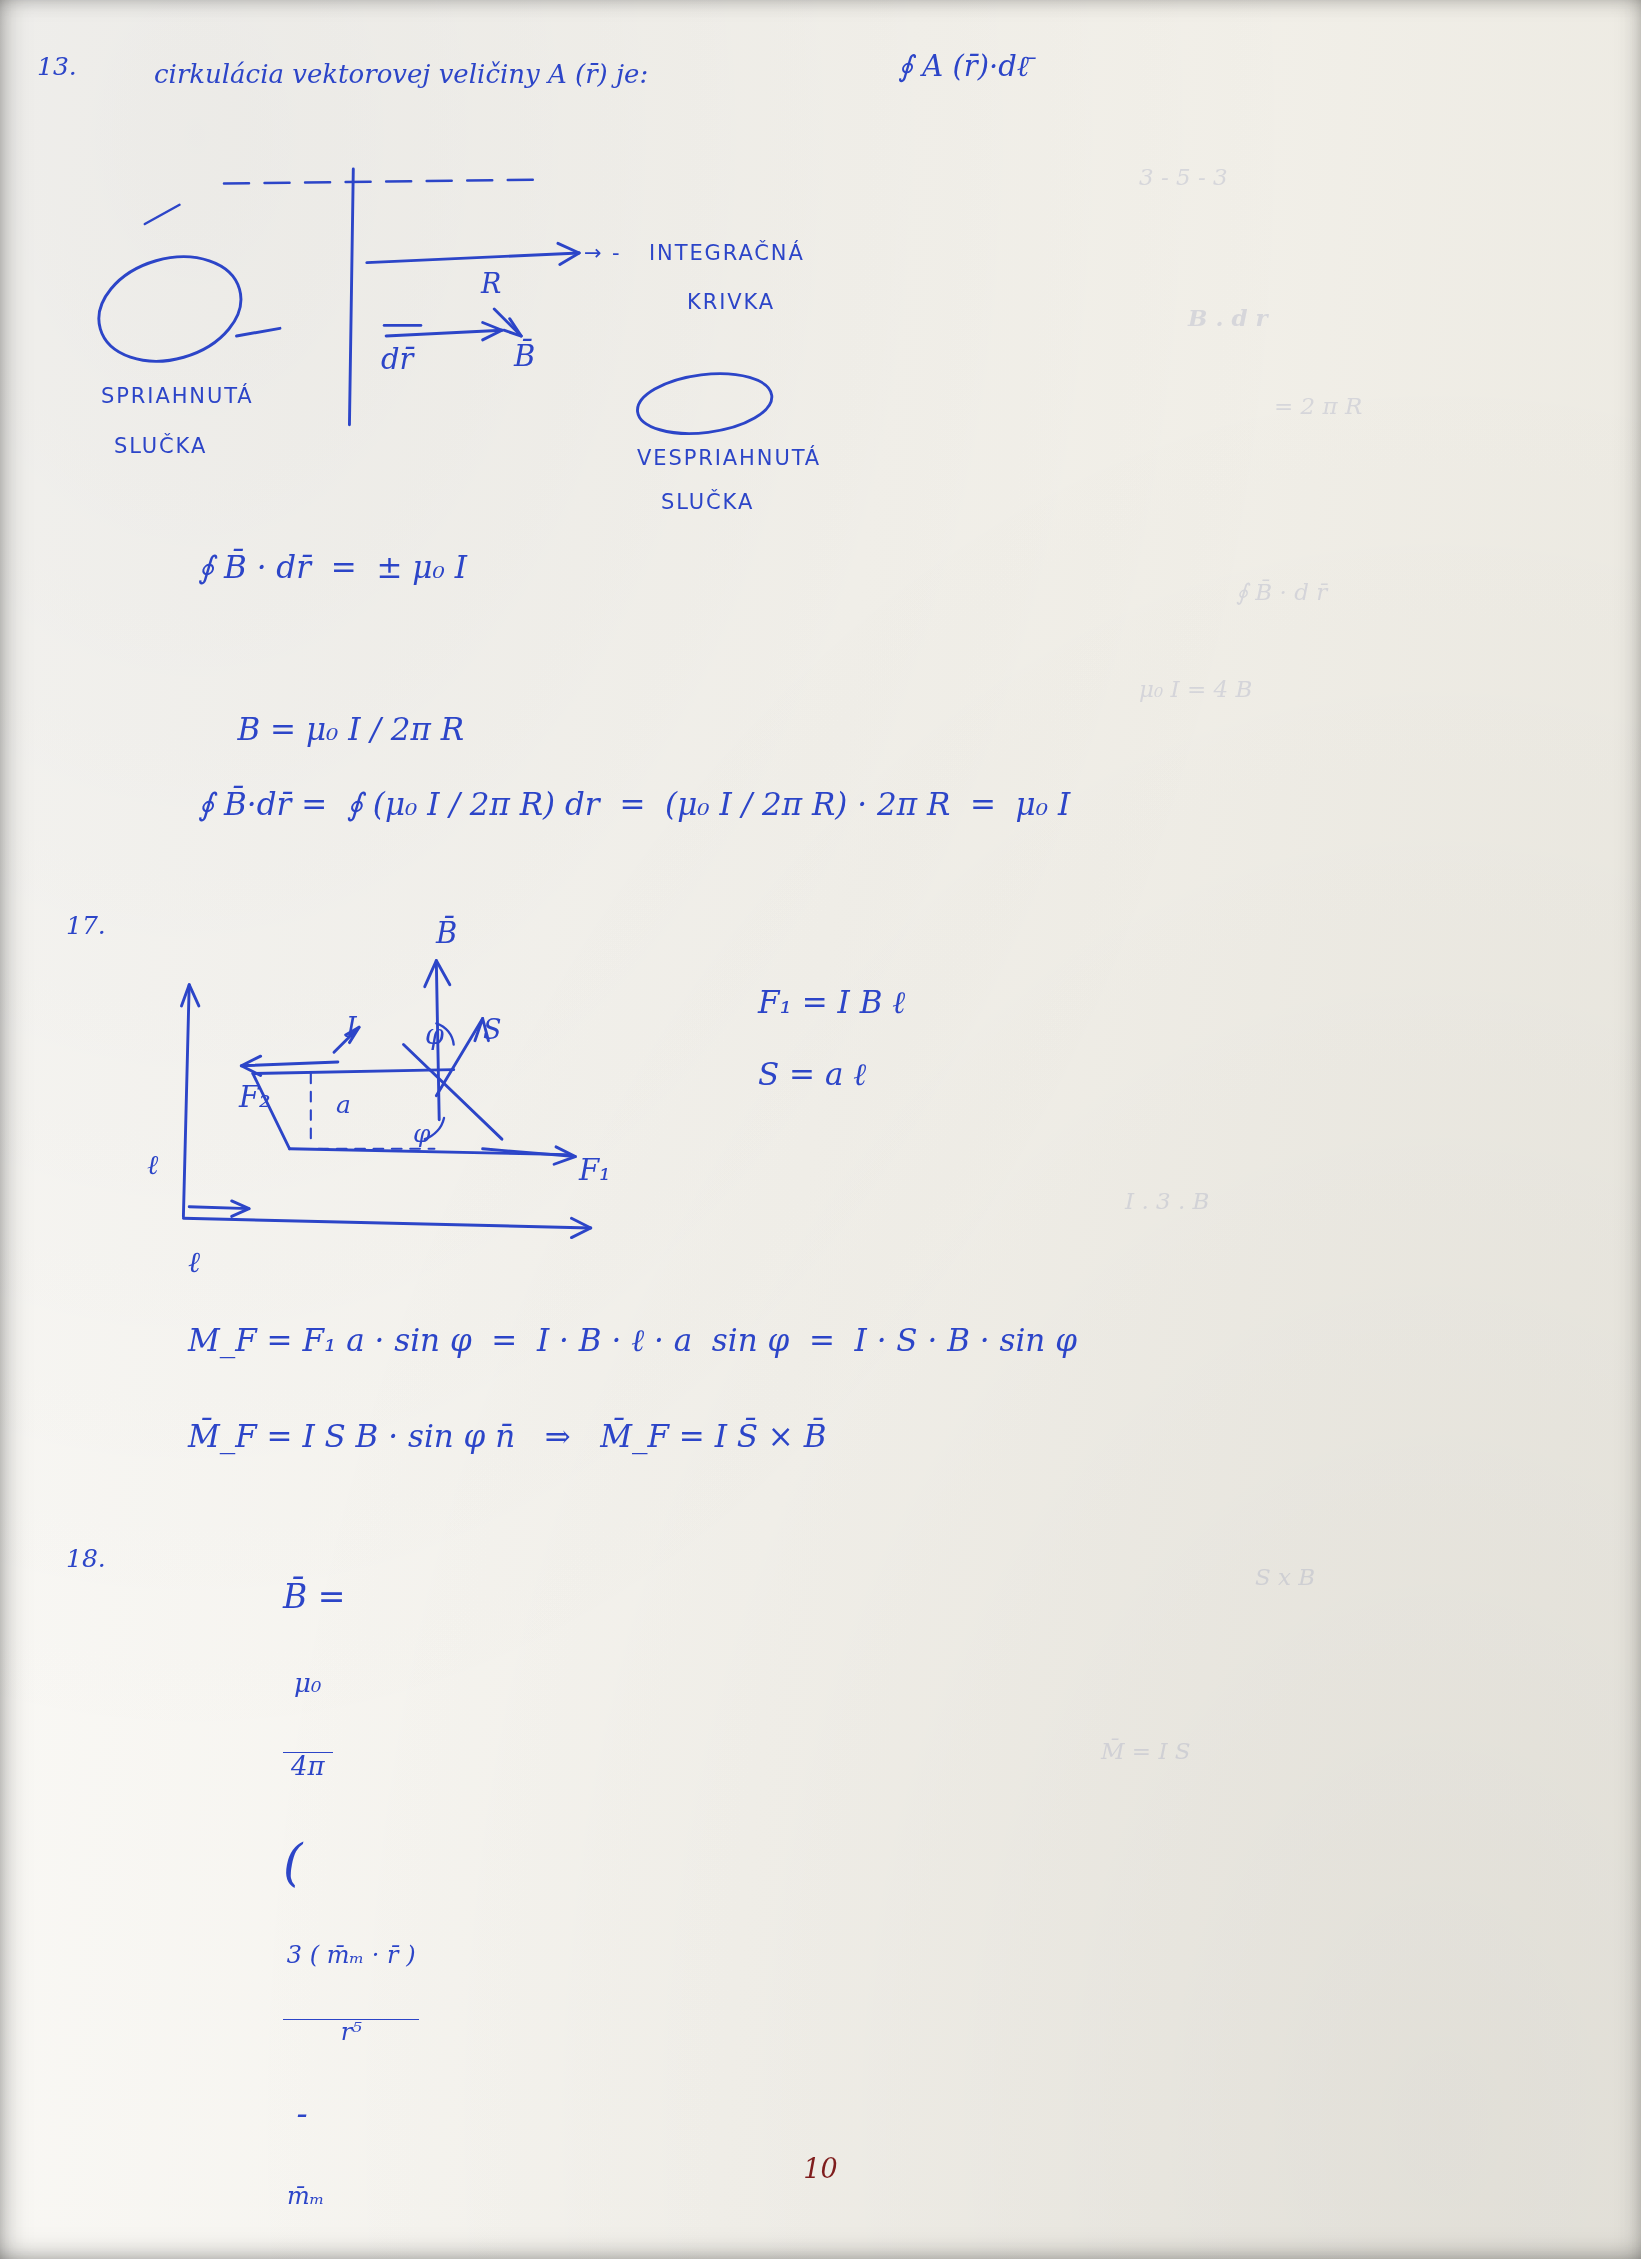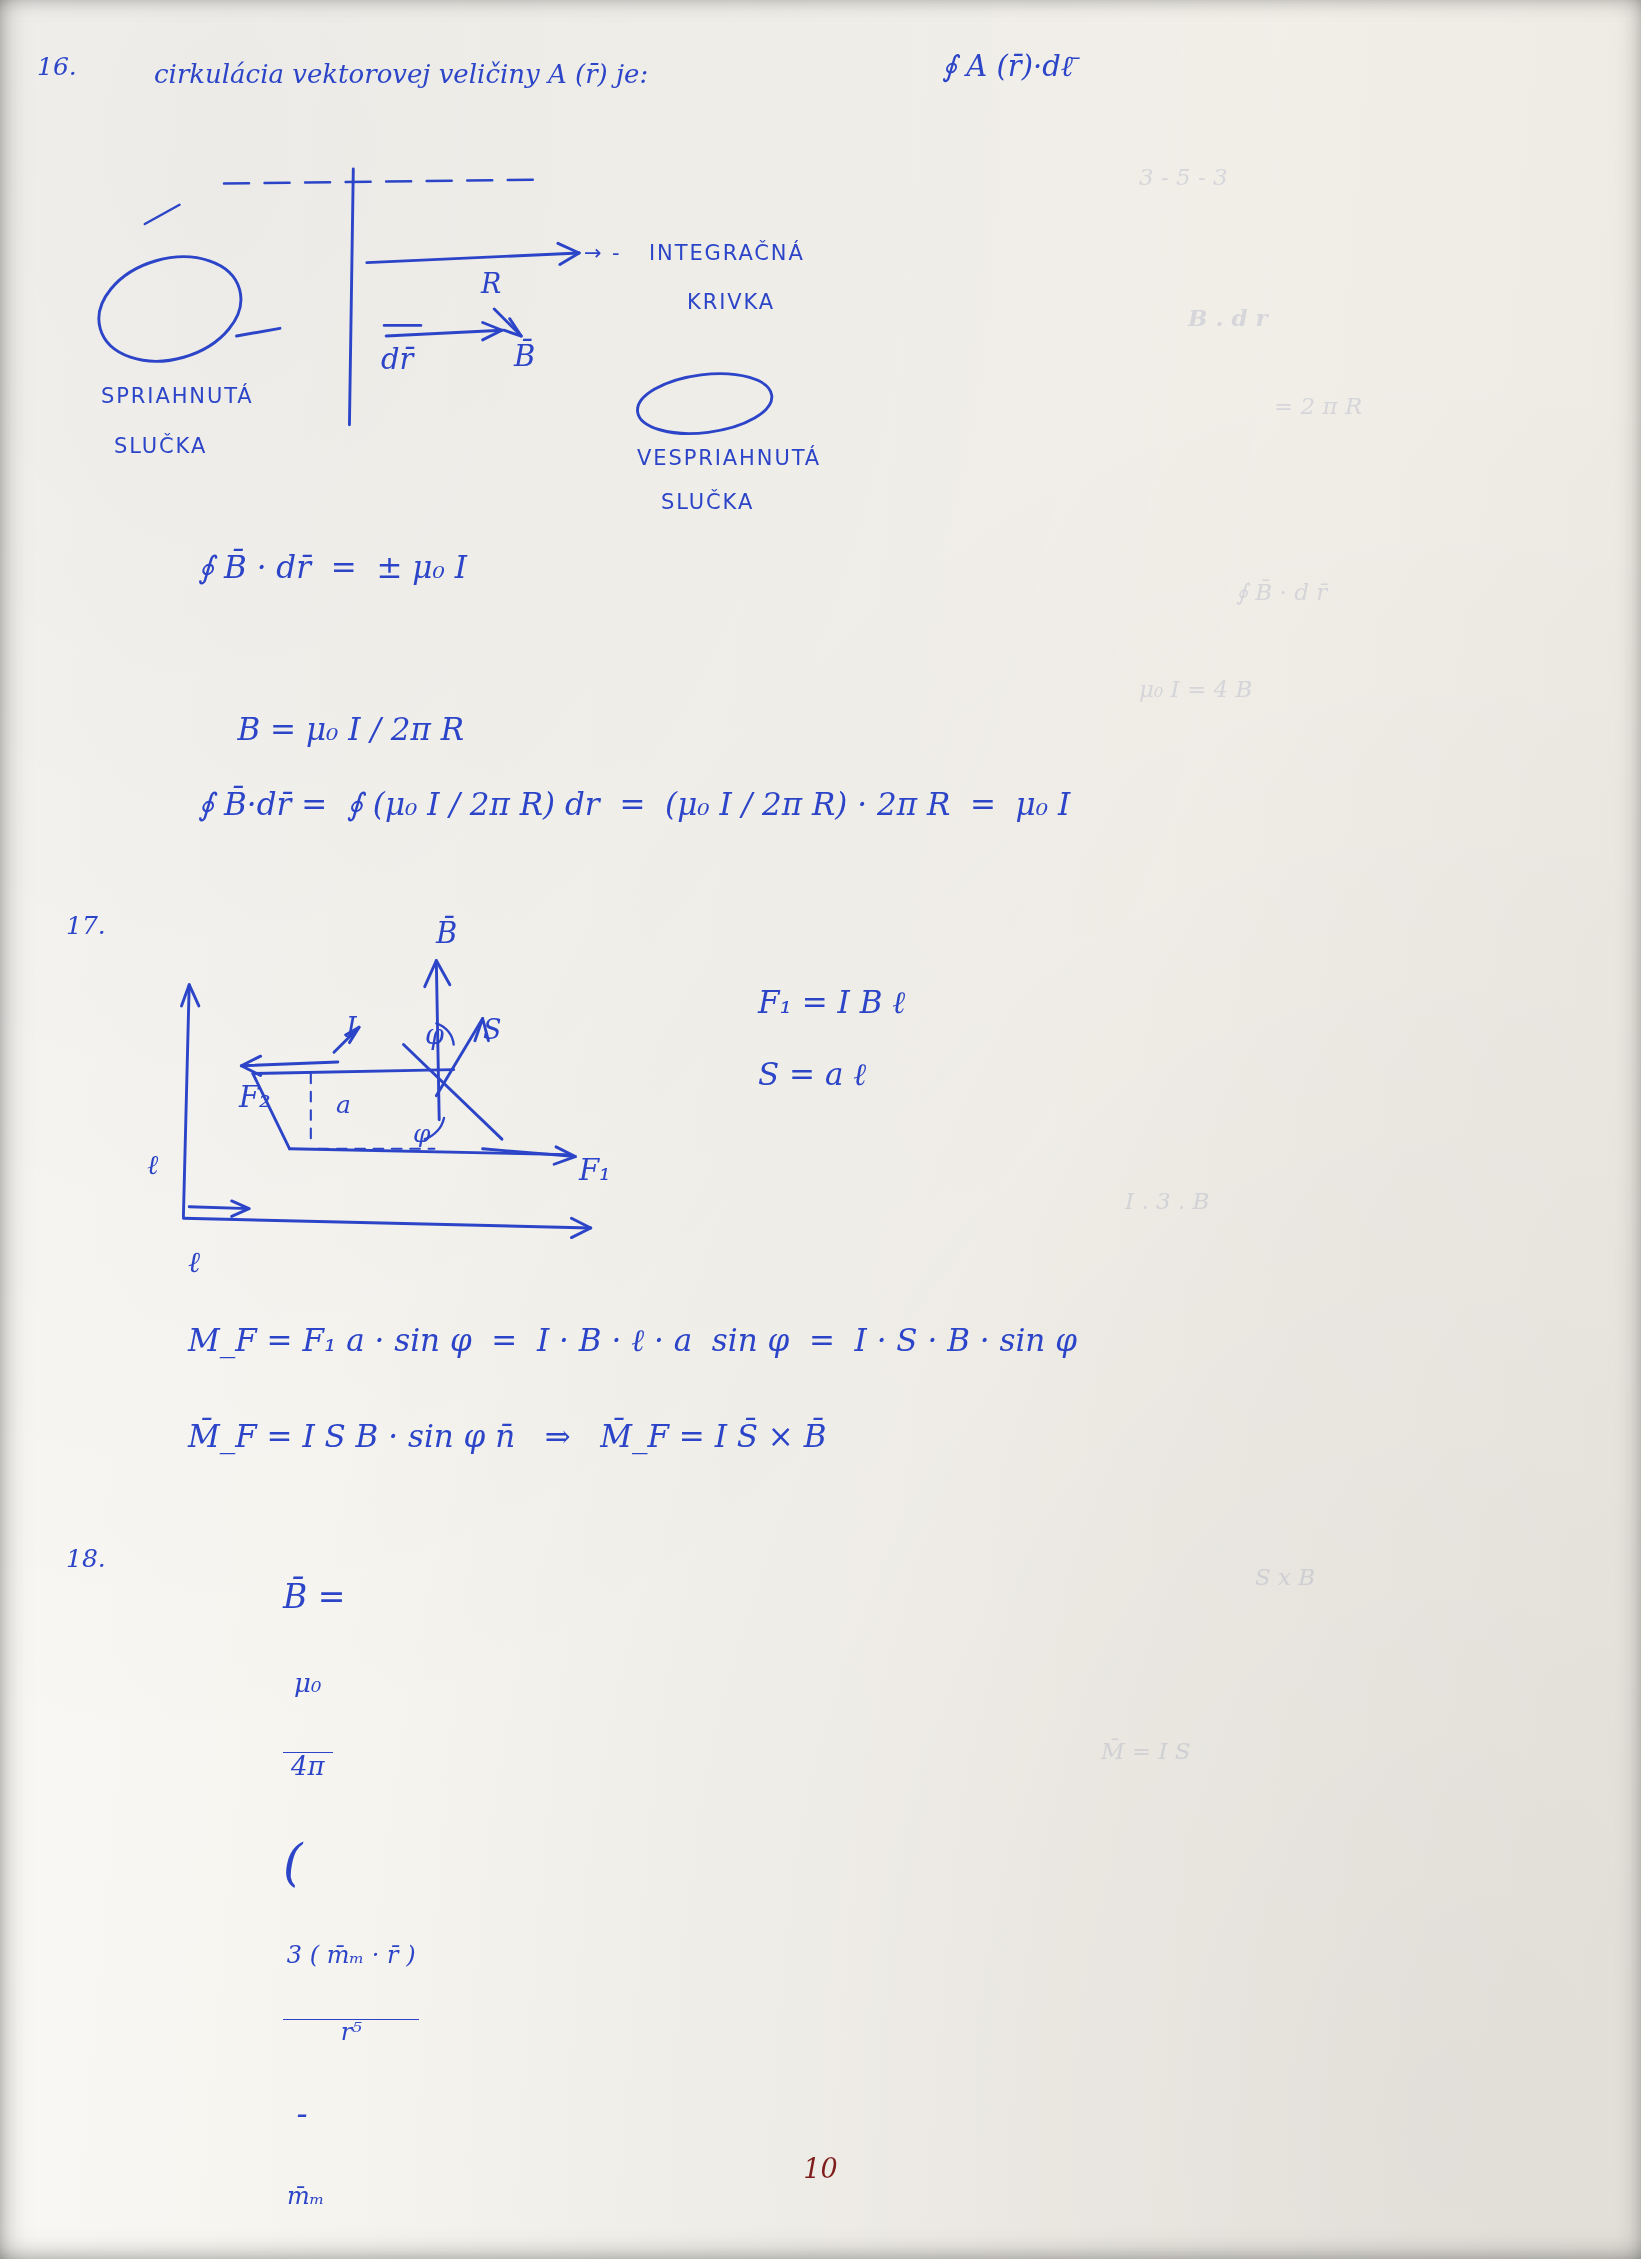--- a/index.html
+++ b/index.html
@@ -97,25 +97,25 @@
 
   <div class="ghost" style="left:1139px; top:164px;">3 - 5 - 3</div>
   <div class="ghost" style="left:1188px; top:304px;font-weight:bold;">B . d r</div>
   <div class="ghost" style="left:1274px; top:377px;margin-top:16px;">= 2 π R</div>
   <div class="ghost" style="left:1236px; top:579px;">∮ B̄ · d r̄</div>
   <div class="ghost" style="left:1139px; top:676px;">μ₀ I = 4 B</div>
   <div class="ghost" style="left:1125px; top:1188px;">I . 3 . B</div>
   <div class="ghost" style="left:1255px; top:1564px;">S x B</div>
   <div class="ghost" style="left:1101px; top:1738px;">M̄ = I S</div>
 
-  <div class="ink num" style="left:37px; top:53px;">16.</div>
+  <div class="ink num" style="left:37px; top:53px;">13.</div>
 
   <div class="ink hand" style="left:154px; top:60px; font-size:26px;">cirkulácia vektorovej veličiny A (r̄) je:</div>
 
-  <div class="ink hand" style="left:898px; top:50px; font-size:29px;margin-left:44px;">∮ A (r̄)·dℓ̄</div>
+  <div class="ink hand" style="left:898px; top:50px; font-size:29px;">∮ A (r̄)·dℓ̄</div>
 
   <div class="ink caps" style="left:584px; top:241px;">→ -</div>
   <div class="ink caps" style="left:649px; top:241px;">INTEGRAČNÁ</div>
   <div class="ink caps" style="left:687px; top:290px;">KRIVKA</div>
 
   <div class="ink caps" style="left:101px; top:384px;">SPRIAHNUTÁ</div>
   <div class="ink caps" style="left:114px; top:434px;">SLUČKA</div>
 
   <div class="ink caps" style="left:637px; top:446px;">VESPRIAHNUTÁ</div>
   <div class="ink caps" style="left:661px; top:490px;">SLUČKA</div>

